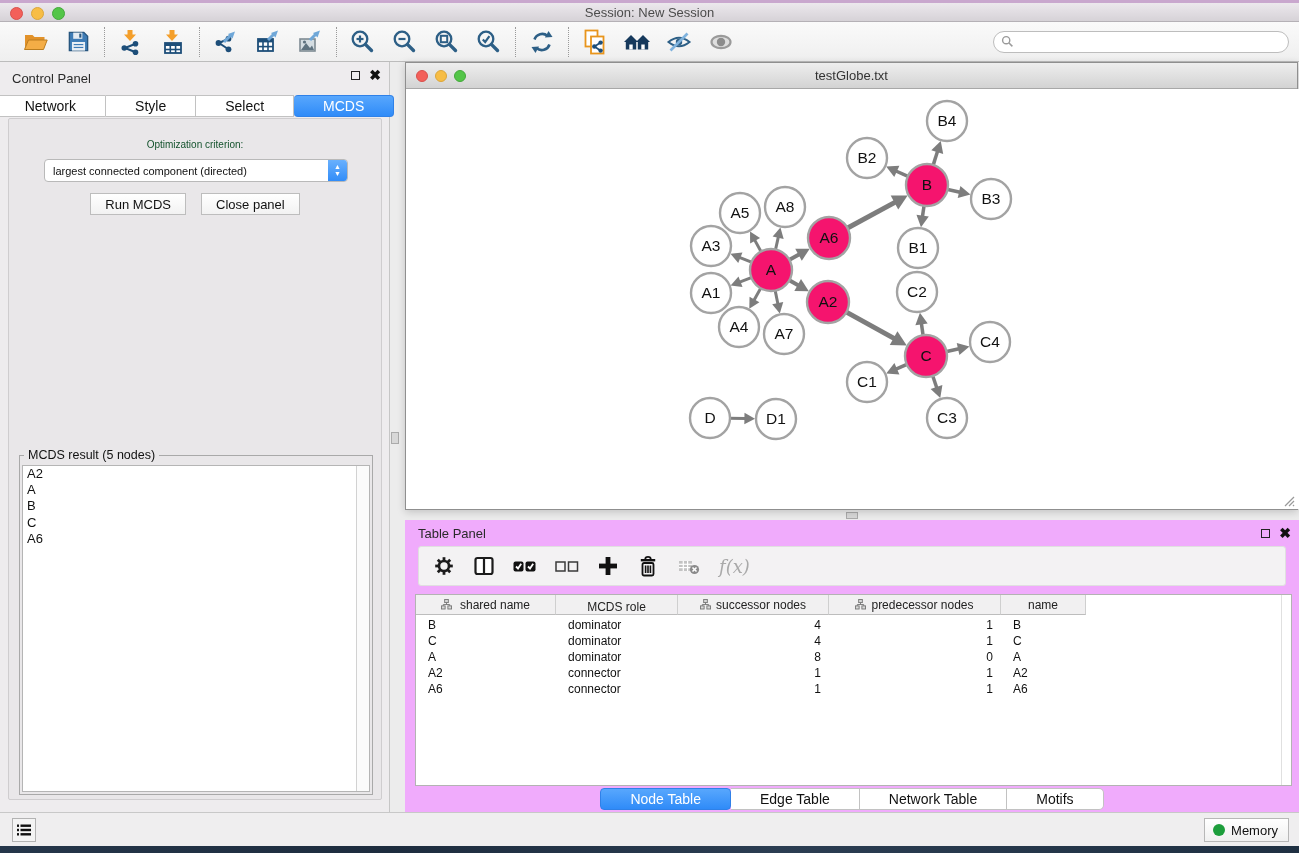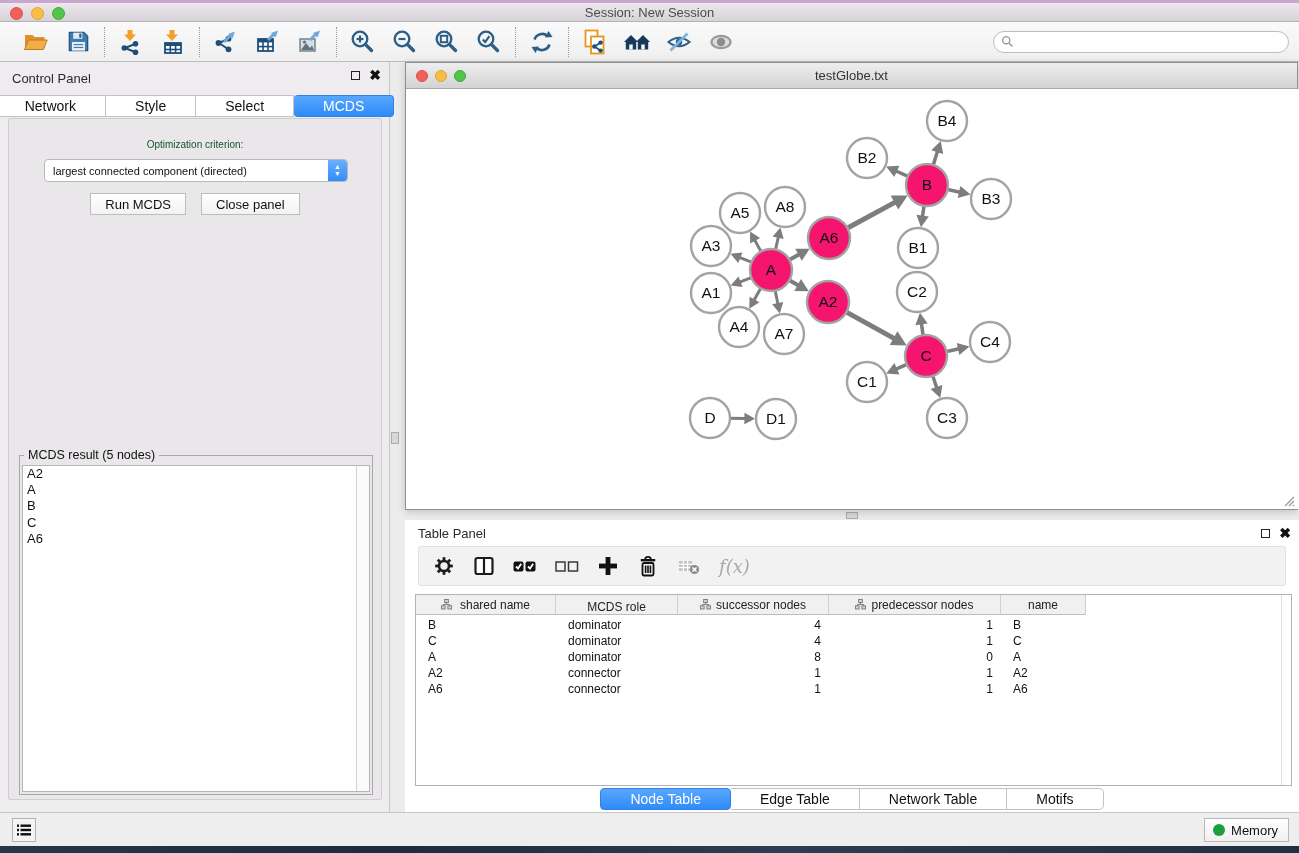--- a/index.html
+++ b/index.html
@@ -111,21 +111,21 @@
   .net-traffic { position:absolute; left:10px; top:7px; display:flex; gap:7px; }
   .light.sm { width:12px; height:12px; }
   .net-title { font-size:13px; color:#333; }
   .net-canvas { position:absolute; left:0; top:26px; width:949px; height:420px; background:#fff; }
   .resize-grip { position:absolute; right:2px; bottom:2px; width:14px; height:14px; }
   .splitter-v { position:absolute; left:391px; top:432px; width:8px; height:12px; background:#d8d8d8; border:1px solid #ababab; }
   .splitter-h { position:absolute; left:846px; top:512px; width:12px; height:7px; background:#d8d8d8; border:1px solid #ababab; }
   
   .table-panel {
     position:absolute; left:405px; top:520px; width:894px; height:292px;
-    background:#ffffff;
+    background:#f0abfc;
   }
   .tp-header { position:absolute; left:13px; top:6px; font-size:13px; color:#2a2a2a; }
   .tp-toolbar {
     position:absolute; left:13px; top:26px; width:868px; height:40px;
     background:#f3f2f3; border:1px solid #e0dfe0; border-radius:3px;
     display:flex; align-items:center; gap:18px; padding-left:14px;
   }
   .tp-btn { display:flex; align-items:center; justify-content:center; height:26px; }
   .fx-label { font-family:"DejaVu Serif", serif; font-style:italic; font-size:18px; color:#a9a9a9; }
   .ntable {

